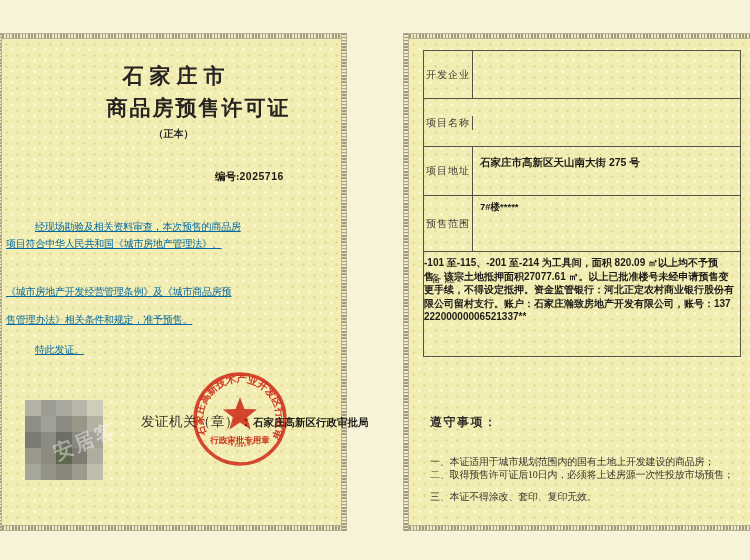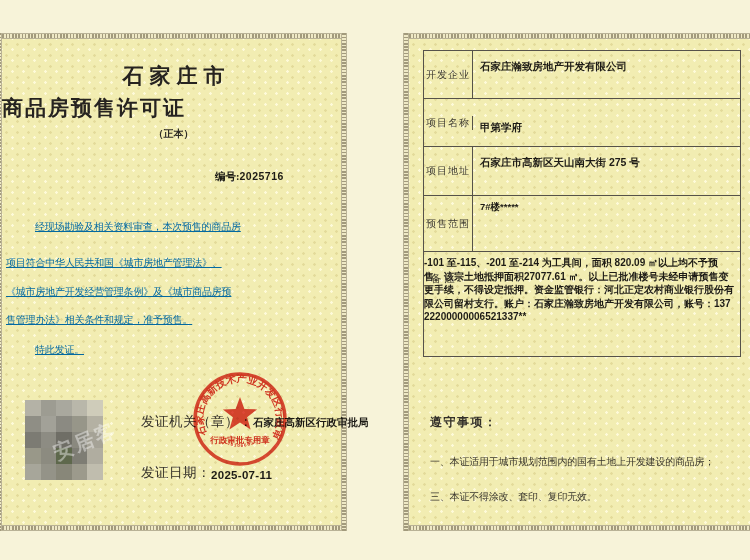--- a/index.html
+++ b/index.html
@@ -21,21 +21,21 @@
   .strip.v{background:repeating-linear-gradient(0deg,#a29a7c 0 1.6px,#efe9c6 1.6px 3.2px);
     border:none;border-left:1px solid #b9b296;border-right:1px solid #b9b296;}
 
   
   .txt{position:absolute;color:#33302a;}
   .kai{font-family:"Liberation Serif","DejaVu Serif",serif;}
   .sans-b{font-family:"Liberation Sans","DejaVu Sans",sans-serif;font-weight:bold;color:#1d1b16;}
 
   .title-1{left:0;top:62px;width:347px;text-align:center;font-size:21px;font-weight:bold;
     letter-spacing:6px;padding-left:6px;box-sizing:border-box;color:#262320;}
-  .title-2{left:0;top:94px;width:395px;text-align:left;font-size:21px;font-weight:bold;
+  .title-2{left:0;top:94px;width:395px;text-align:center;font-size:21px;font-weight:bold;
     letter-spacing:2px;padding-left:2px;box-sizing:border-box;color:#262320;}
   .copy-type{left:0;top:127px;width:347px;text-align:center;font-size:10px;font-weight:bold;color:#2c2a25;}
 
   .serial{left:215px;top:170px;font-size:10.5px;font-weight:bold;color:#191813;}
   .serial .v{letter-spacing:.5px;}
 
   .body-line{left:6px;width:338px;font-size:10px;letter-spacing:-0.2px;color:#0369a1;text-decoration:underline;}
   .indent{padding-left:29px;}
 
   .issuer-row,.date-row{display:flex;align-items:flex-end;}
@@ -93,34 +93,30 @@
 
   <div class="txt kai title-1">石家庄市</div>
   <div class="txt kai title-2">商品房预售许可证</div>
   <div class="txt kai copy-type">（正本）</div>
 
   <div class="txt serial">
     <span class="kai">编号:</span><span class="v sans-b">2025716</span>
   </div>
 
   <div class="txt kai body-line indent" style="top:220px;">经现场勘验及相关资料审查，本次预售的商品房</div>
-  <div class="txt kai body-line" style="top:256px;">项目符合中华人民共和国《城市房地产管理法》、</div>
+  <div class="txt kai body-line" style="top:237px;">项目符合中华人民共和国《城市房地产管理法》、</div>
   <div class="txt kai body-line" style="top:285px;">《城市房地产开发经营管理条例》及《城市商品房预</div>
   <div class="txt kai body-line" style="top:313px;">售管理办法》相关条件和规定，准予预售。</div>
   <div class="txt kai body-line indent" style="top:343px;">特此发证。</div>
 
   <div class="txt issuer-row" style="left:141px;top:413px;">
     <span class="kai lab">发证机关（章）：</span>
     <span class="sans-b val">石家庄高新区行政审批局</span>
   </div>
 
-  <div class="txt date-row" style="left:141px;top:464px;">
-    <span class="kai lab">发证日期：</span>
-    <span class="sans-b val">2025-07-11</span>
-  </div>
 
   <div class="mosaic">
       <div class="tile" style="background: rgb(180, 178, 166);"></div>
       <div class="tile" style="background: rgb(157, 156, 146);"></div>
       <div class="tile" style="background: rgb(169, 168, 158);"></div>
       <div class="tile" style="background: rgb(185, 183, 170);"></div>
       <div class="tile" style="background: rgb(207, 204, 186);"></div>
       <div class="tile" style="background: rgb(143, 142, 133);"></div>
       <div class="tile" style="background: rgb(162, 161, 152);"></div>
       <div class="tile" style="background: rgb(139, 138, 130);"></div>
@@ -156,37 +152,36 @@
     </text>
     <text x="50" y="71" text-anchor="middle" font-size="8.5" font-weight="bold" fill="#d8281c" font-family="Liberation Serif, DejaVu Serif, serif">行政审批专用章</text>
     <text font-size="4.5" font-weight="bold" fill="#d8281c" letter-spacing="1">
       <textPath href="#sealCode" startOffset="4">1301066637190</textPath>
     </text>
   </svg>
 
   <div class="cert-table">
     <div class="t-row row-0">
       <div class="t-label">开发企业</div>
-      <div class="t-value sans-b">石家庄瀚致房地产开发有限公司</div>
     </div>
     <div class="t-row row-1">
       <div class="t-label">项目名称</div>
-      <div class="t-value sans-b">甲第学府</div>
     </div>
     <div class="t-row row-2">
       <div class="t-label">项目地址</div>
       <div class="t-value sans-b">石家庄市高新区天山南大街 275 号</div>
     </div>
     <div class="t-row row-3">
       <div class="t-label">预售范围</div>
       <div class="t-value sans-b">7#楼*****</div>
     </div>
     <div class="t-row note-row">
       <div class="note-label">备 注：</div>
       <div class="note-text sans-b">-101 至-115、-201 至-214 为工具间，面积 820.09 ㎡以上均不予预售。该宗土地抵押面积27077.61 ㎡。以上已批准楼号未经申请预售变更手续，不得设定抵押。资金监管银行：河北正定农村商业银行股份有限公司留村支行。账户：石家庄瀚致房地产开发有限公司，账号：13722200000006521337**</div>
     </div>
   </div>
 
   <div class="txt kai rules-title">遵守事项：</div>
   <div class="txt kai rule" style="top:442px;margin-top:13px;">一、本证适用于城市规划范围内的国有土地上开发建设的商品房；</div>
+  <div class="txt kai rule" style="top:468px;">二、取得预售许可证后10日内，必须将上述房源一次性投放市场预售；</div>
   <div class="txt kai rule" style="top:490px;">三、本证不得涂改、套印、复印无效。</div>
 
 </div>
 
 </body></html>

